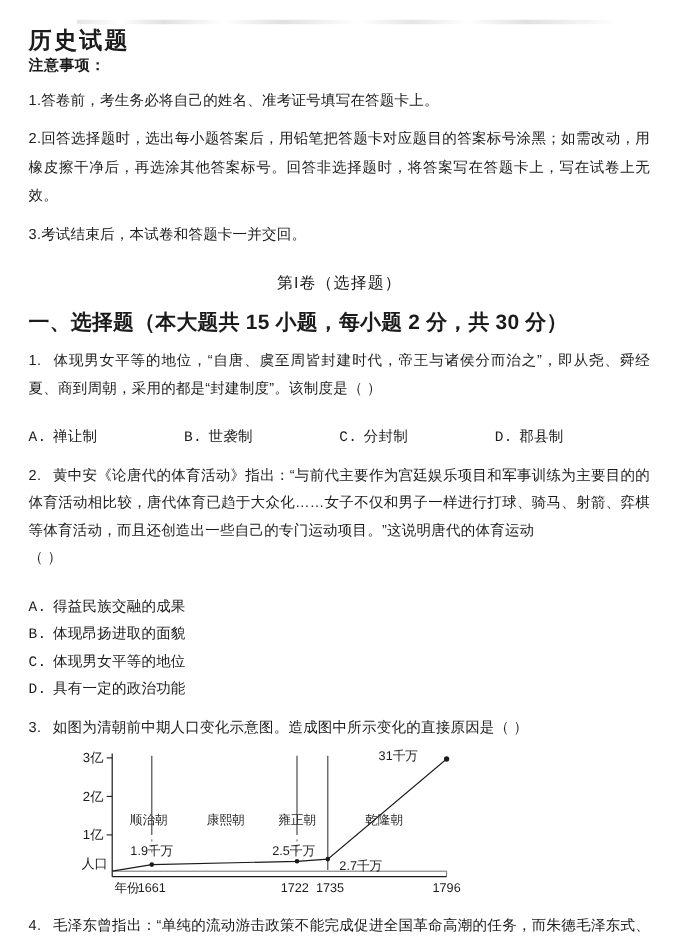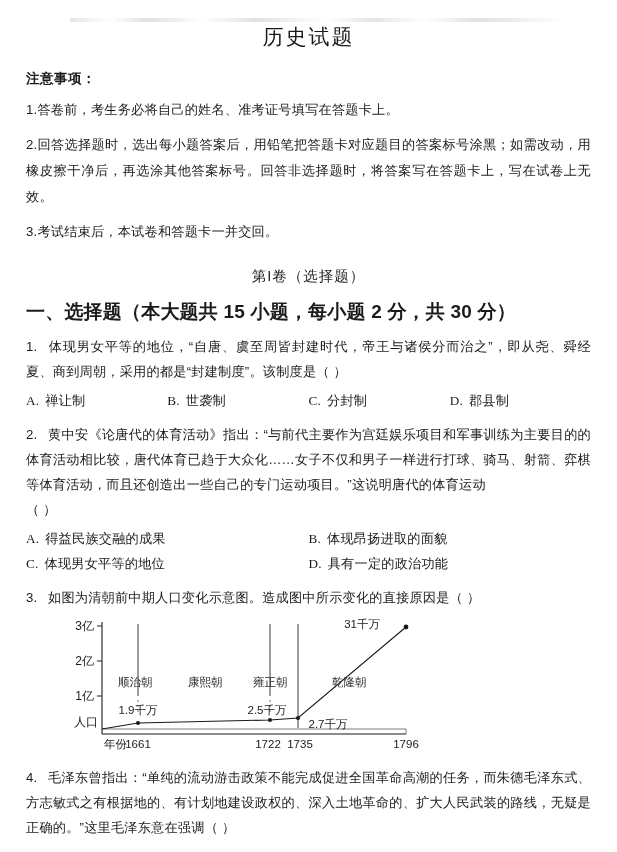--- a/index.html
+++ b/index.html
@@ -30,32 +30,30 @@
     height: 4px;
     background: linear-gradient(90deg,
        rgba(170,170,170,.30) 0%, rgba(255,255,255,0) 8%,
        rgba(165,165,165,.34) 16%, rgba(255,255,255,0) 27%,
        rgba(160,160,160,.32) 38%, rgba(255,255,255,0) 52%,
        rgba(168,168,168,.30) 62%, rgba(255,255,255,0) 72%,
        rgba(162,162,162,.33) 83%, rgba(255,255,255,0) 100%);
     filter: blur(.6px);
   }
   .doc-title {
-    text-align: center;
     font-size: 21px;
-    font-weight: normal;
+    font-weight: bold;
     letter-spacing: 2px;
     margin: 16px 0 0 0;
     padding-top: 7px;
     font-family: "Liberation Sans", "DejaVu Sans", sans-serif;
   }
   .notice-head {
     font-size: 13.5px;
     font-weight: bold;
-    margin-top: 19px;
     letter-spacing: .5px;
     font-family: "Liberation Sans", "DejaVu Sans", sans-serif;
   }
   .notice-item {
     font-size: 13.2px;
     line-height: 26px;
     margin-top: 9px;
     text-align: justify;
     letter-spacing: .2px;
     font-family: Liberation Sans, sans-serif;
@@ -86,26 +84,26 @@
     font-family: "Liberation Sans", "DejaVu Sans", sans-serif;
   }
   .q-num {
     display: inline-block;
     min-width: 22px;
   }
   .opts-row {
     display: flex;
     font-size: 13.2px;
     line-height: 25px;
-    margin-top: 4px;
-    letter-spacing: .2px;
-    font-family: Liberation Serif, serif;
+    margin-top: 20px;
+    letter-spacing: .2px;
+    font-family: Liberation Mono, monospace;
   }
   .opts-row.inline4 .opt { width: 25%; }
-  .opts-row.grid2 { flex-wrap: wrap; }
+  .opts-row.grid2 { flex-wrap: wrap; flex-direction: column; }
   .opts-row.grid2 .opt { width: 50%; }
   .opt-label { font-weight: normal; margin-right: 6px; }
 
   
   .chart-wrap {
     position: relative;
     width: 400px;
     height: 140px;
     margin: 6px 0 2px 34px;
   }

